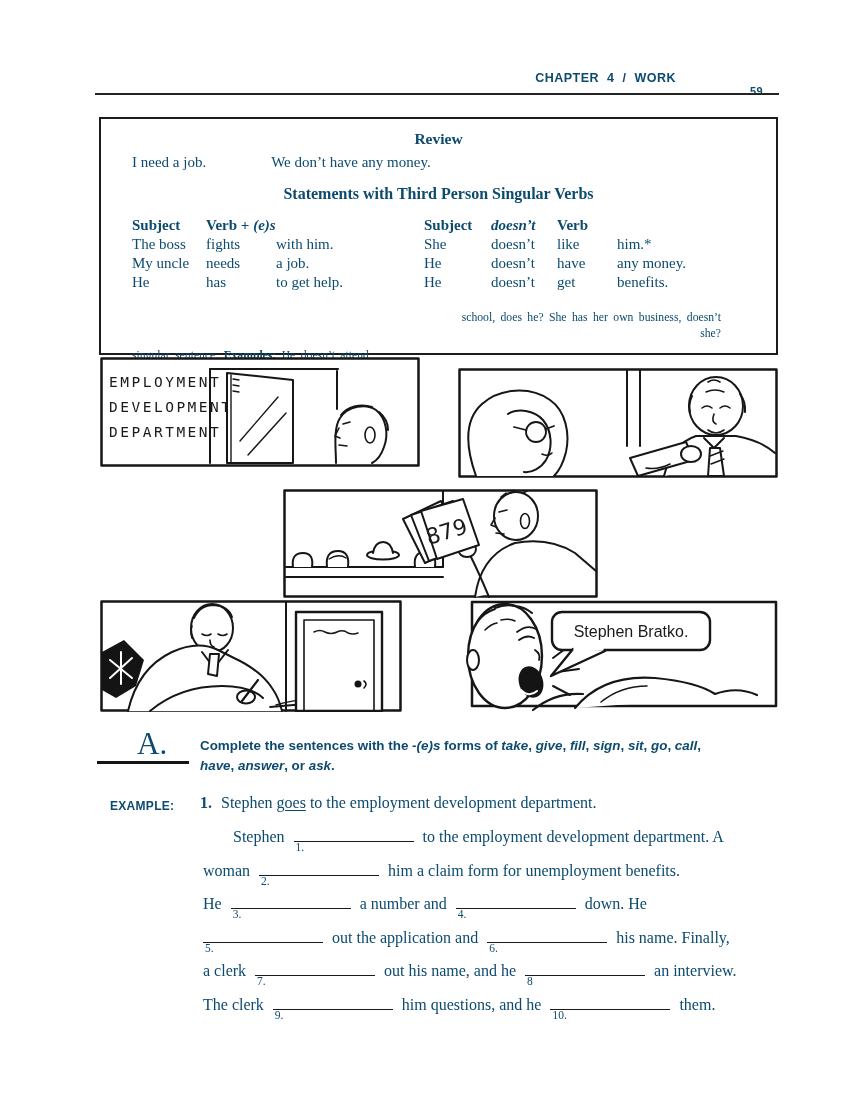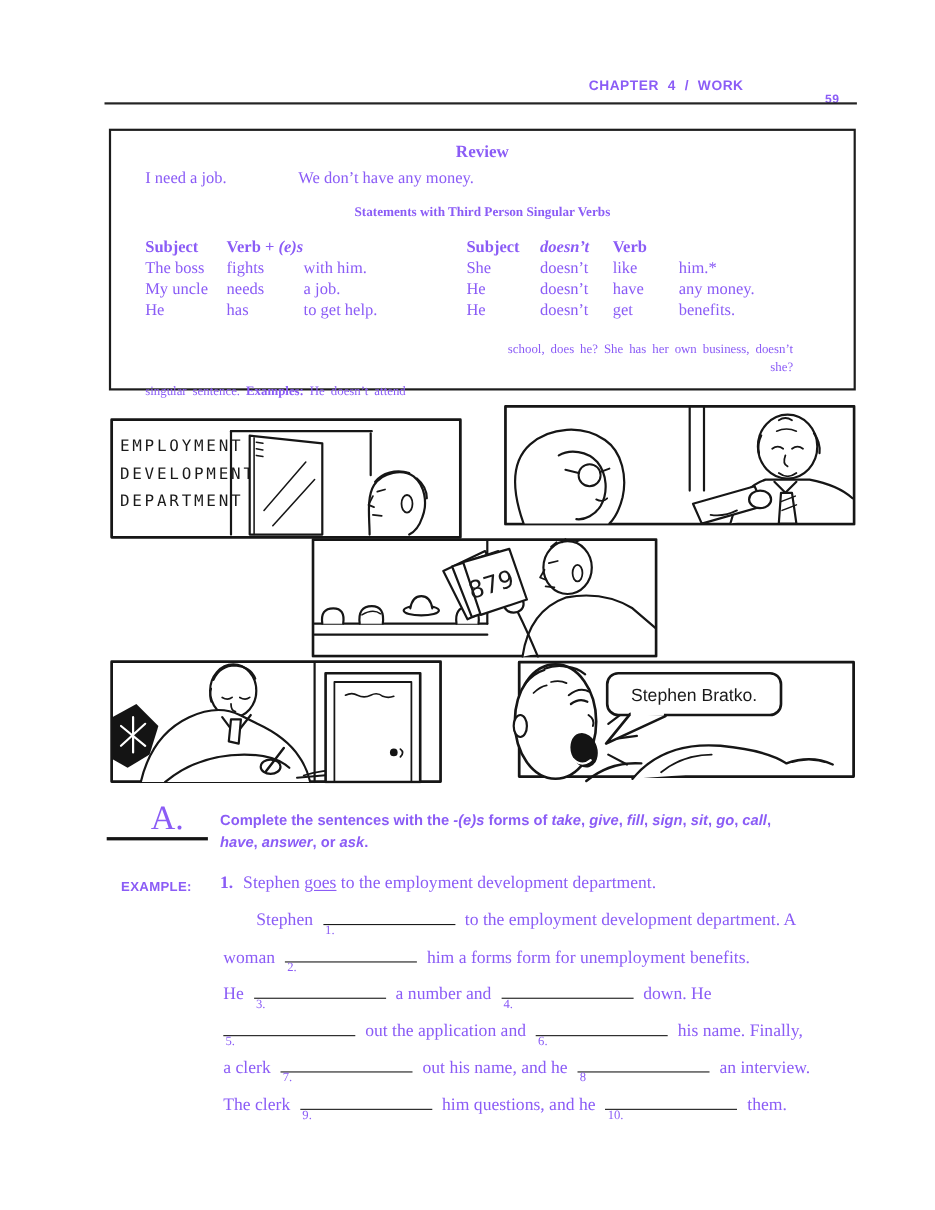--- a/index.html
+++ b/index.html
@@ -1,38 +1,38 @@
 <!DOCTYPE html>
 <html><head>
 <meta charset="utf-8">
 <style>
   html,body{margin:0;padding:0;background:#ffffff;}
   .page{position:relative;width:850px;height:1100px;background:#fff;overflow:hidden;
-        font-family:"Liberation Serif",serif;color:#8b5cf6;}
+        font-family:"Liberation Serif",serif;color:#0c4a6e;}
   .abs{position:absolute;}
   .sans{font-family:"Liberation Sans",sans-serif;}
   
   .st-r{}
   .st-b{font-weight:700;}
   .st-i{font-style:italic;}
   .st-bi{font-weight:700;font-style:italic;}
   .st-u{text-decoration:underline;text-underline-offset:2px;}
 
   
   .hdr-chapter{left:390px;top:71px;width:286px;text-align:right;font-weight:700;
                font-size:12.5px;letter-spacing:.5px;word-spacing:4px;}
   .hdr-pagenum{left:750px;top:65px;font-weight:700;font-size:11px;letter-spacing:.5px;margin-top:20px;}
   .hdr-rule{left:95px;top:93px;width:684px;height:2px;background:#242424;}
 
   
   .review-box{left:99px;top:117px;width:675px;height:234px;border:2px solid #1c1c1c;}
   .rv-title{left:0;top:11px;width:100%;text-align:center;font-weight:700;font-size:15.5px;}
   .rv-sample{left:31px;top:35px;font-size:15px;}
   .rv-sample .gap{margin-left:65px;}
-  .rv-subtitle{left:0;top:66px;width:100%;text-align:center;font-weight:700;font-size:12px;}
+  .rv-subtitle{left:0;top:66px;width:100%;text-align:center;font-weight:700;font-size:16px;}
   .rv-tbl{position:absolute;top:98px;border-collapse:collapse;font-size:15px;}
   .rv-tbl td{padding:0;vertical-align:top;height:19px;}
   .rv-tbl tr.hd td{font-weight:700;}
   .tbl-left{left:31px;}
   .tbl-right{left:323px;}
   .fn{font-size:11.7px;line-height:15.5px;}
   .fn-left{left:26px;top:191px;width:295px;}
   .fn-left .fn2{padding-left:5px;word-spacing:2.5px;margin-top:38px;}
   .fn-right{left:330px;top:191px;width:290px;word-spacing:2.5px;text-align:right;}
 
@@ -140,21 +140,21 @@
 
     <div class="abs fn fn-left">
       <div class="fn2"><span class="st-r">singular sentence. </span><span class="st-b">Examples:</span><span class="st-r"> He doesn’t attend</span></div>
     </div>
     <div class="abs fn fn-right">
       <div>school, does he? She has her own business, doesn’t</div>
       <div>she?</div>
     </div>
   </div>
 
-  <div class="panel" style="left:100px;top:380px;border-radius:30px;">
+  <div class="panel" style="left:100px;top:357px;border-radius:30px;">
     <svg width="320" height="110" viewBox="0 0 320 110" stroke-linecap="round" stroke-linejoin="round">
       <rect x="1.5" y="1.5" width="317" height="107" fill="#fff" stroke="#161616" stroke-width="2.5"></rect>
       <g fill="#1a1a1a" font-family="DejaVu Sans Mono, monospace" font-size="14.5" letter-spacing="2.5">
         <text x="9" y="30">EMPLOYMENT</text>
         <text x="9" y="55">DEVELOPMENT</text>
         <text x="9" y="80">DEPARTMENT</text>
       </g>
       <g fill="none" stroke="#161616" stroke-width="2">
         <path d="M110,12 H238"></path>
         <path d="M110,12 V106"></path>
@@ -314,20 +314,20 @@
     <div><span class="st-bi">have</span><span class="st-b">, </span><span class="st-bi">answer</span><span class="st-b">, or </span><span class="st-bi">ask</span><span class="st-b">.</span></div>
   </div>
 
   <div class="abs sans example-label">EXAMPLE:</div>
   <div class="abs example-text">
     <span class="num">1.</span><span><span class="st-r">Stephen </span><span class="st-u">goes</span><span class="st-r"> to the employment development department.</span></span>
   </div>
 
   <div class="abs fill-para">
     <div class="fill-line indent"><span class="st-r">Stephen</span><span class="blank"><span class="blank-num">1.</span></span><span class="st-r">to the employment development department. A</span></div>
-    <div class="fill-line"><span class="st-r">woman</span><span class="blank"><span class="blank-num">2.</span></span><span class="st-r">him a forms form for unemployment benefits.</span></div>
+    <div class="fill-line"><span class="st-r">woman</span><span class="blank"><span class="blank-num">2.</span></span><span class="st-r">him a claim form for unemployment benefits.</span></div>
     <div class="fill-line"><span class="st-r">He</span><span class="blank"><span class="blank-num">3.</span></span><span class="st-r">a number and</span><span class="blank"><span class="blank-num">4.</span></span><span class="st-r">down. He</span></div>
     <div class="fill-line"><span class="blank"><span class="blank-num">5.</span></span><span class="st-r">out the application and</span><span class="blank"><span class="blank-num">6.</span></span><span class="st-r">his name. Finally,</span></div>
     <div class="fill-line"><span class="st-r">a clerk</span><span class="blank"><span class="blank-num">7.</span></span><span class="st-r">out his name, and he</span><span class="blank"><span class="blank-num">8</span></span><span class="st-r">an interview.</span></div>
     <div class="fill-line"><span class="st-r">The clerk</span><span class="blank"><span class="blank-num">9.</span></span><span class="st-r">him questions, and he</span><span class="blank"><span class="blank-num">10.</span></span><span class="st-r">them.</span></div>
   </div>
 
 </div>
 
 </body></html>

